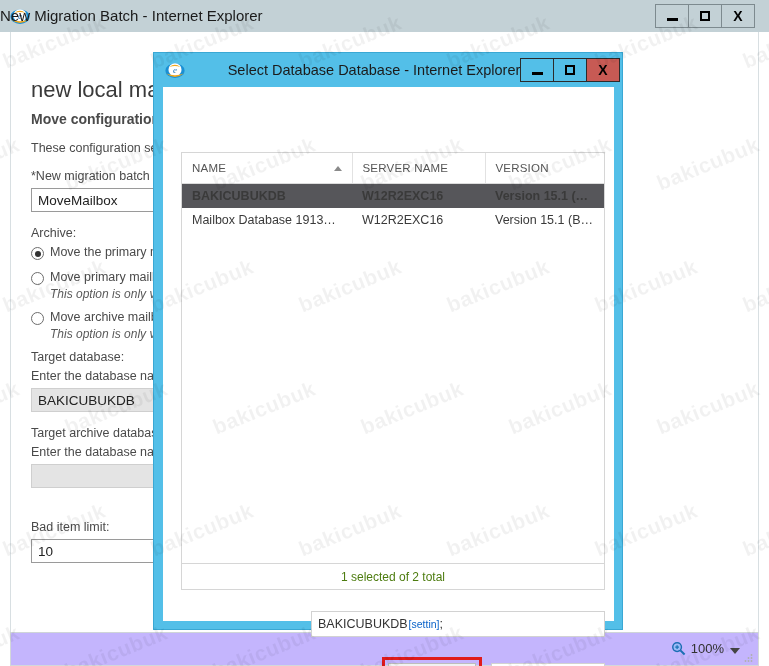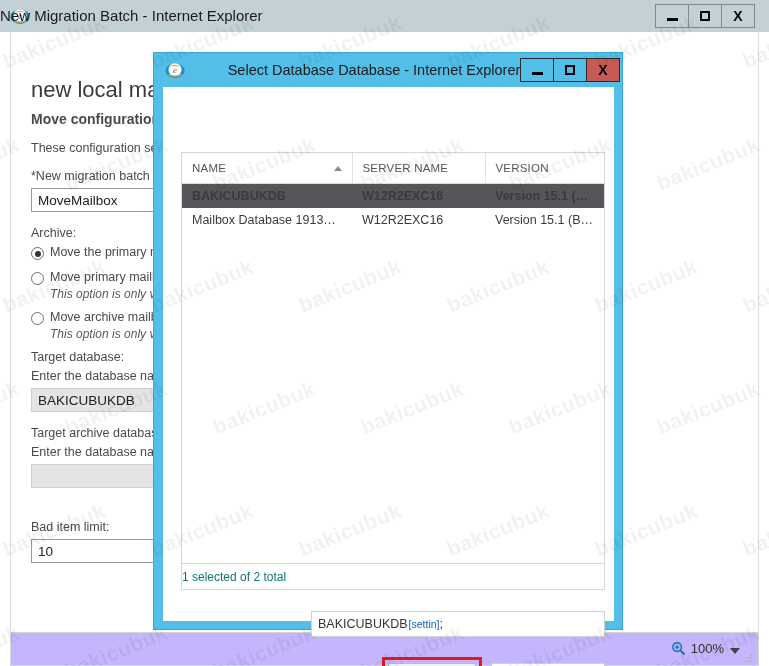--- a/index.html
+++ b/index.html
@@ -326,22 +326,23 @@
   #selection-status {
     position: absolute;
     left: 18px; top: 477px;
     width: 424px;
     height: 26px;
     border: 1px solid #d6d6d6;
     border-top: none;
     background: #fff;
     display: flex;
     align-items: center;
+    justify-content: center;
     font-size: 12px;
-    color: #0f766e;
+    color: #4d7c0f;
     box-sizing: border-box;
   }
 
   #add-button {
     position: absolute;
     left: 18px; top: 524px;
     width: 110px;
     height: 26px;
     border: 1px solid #bdbdbd;
     background: #efefef;

